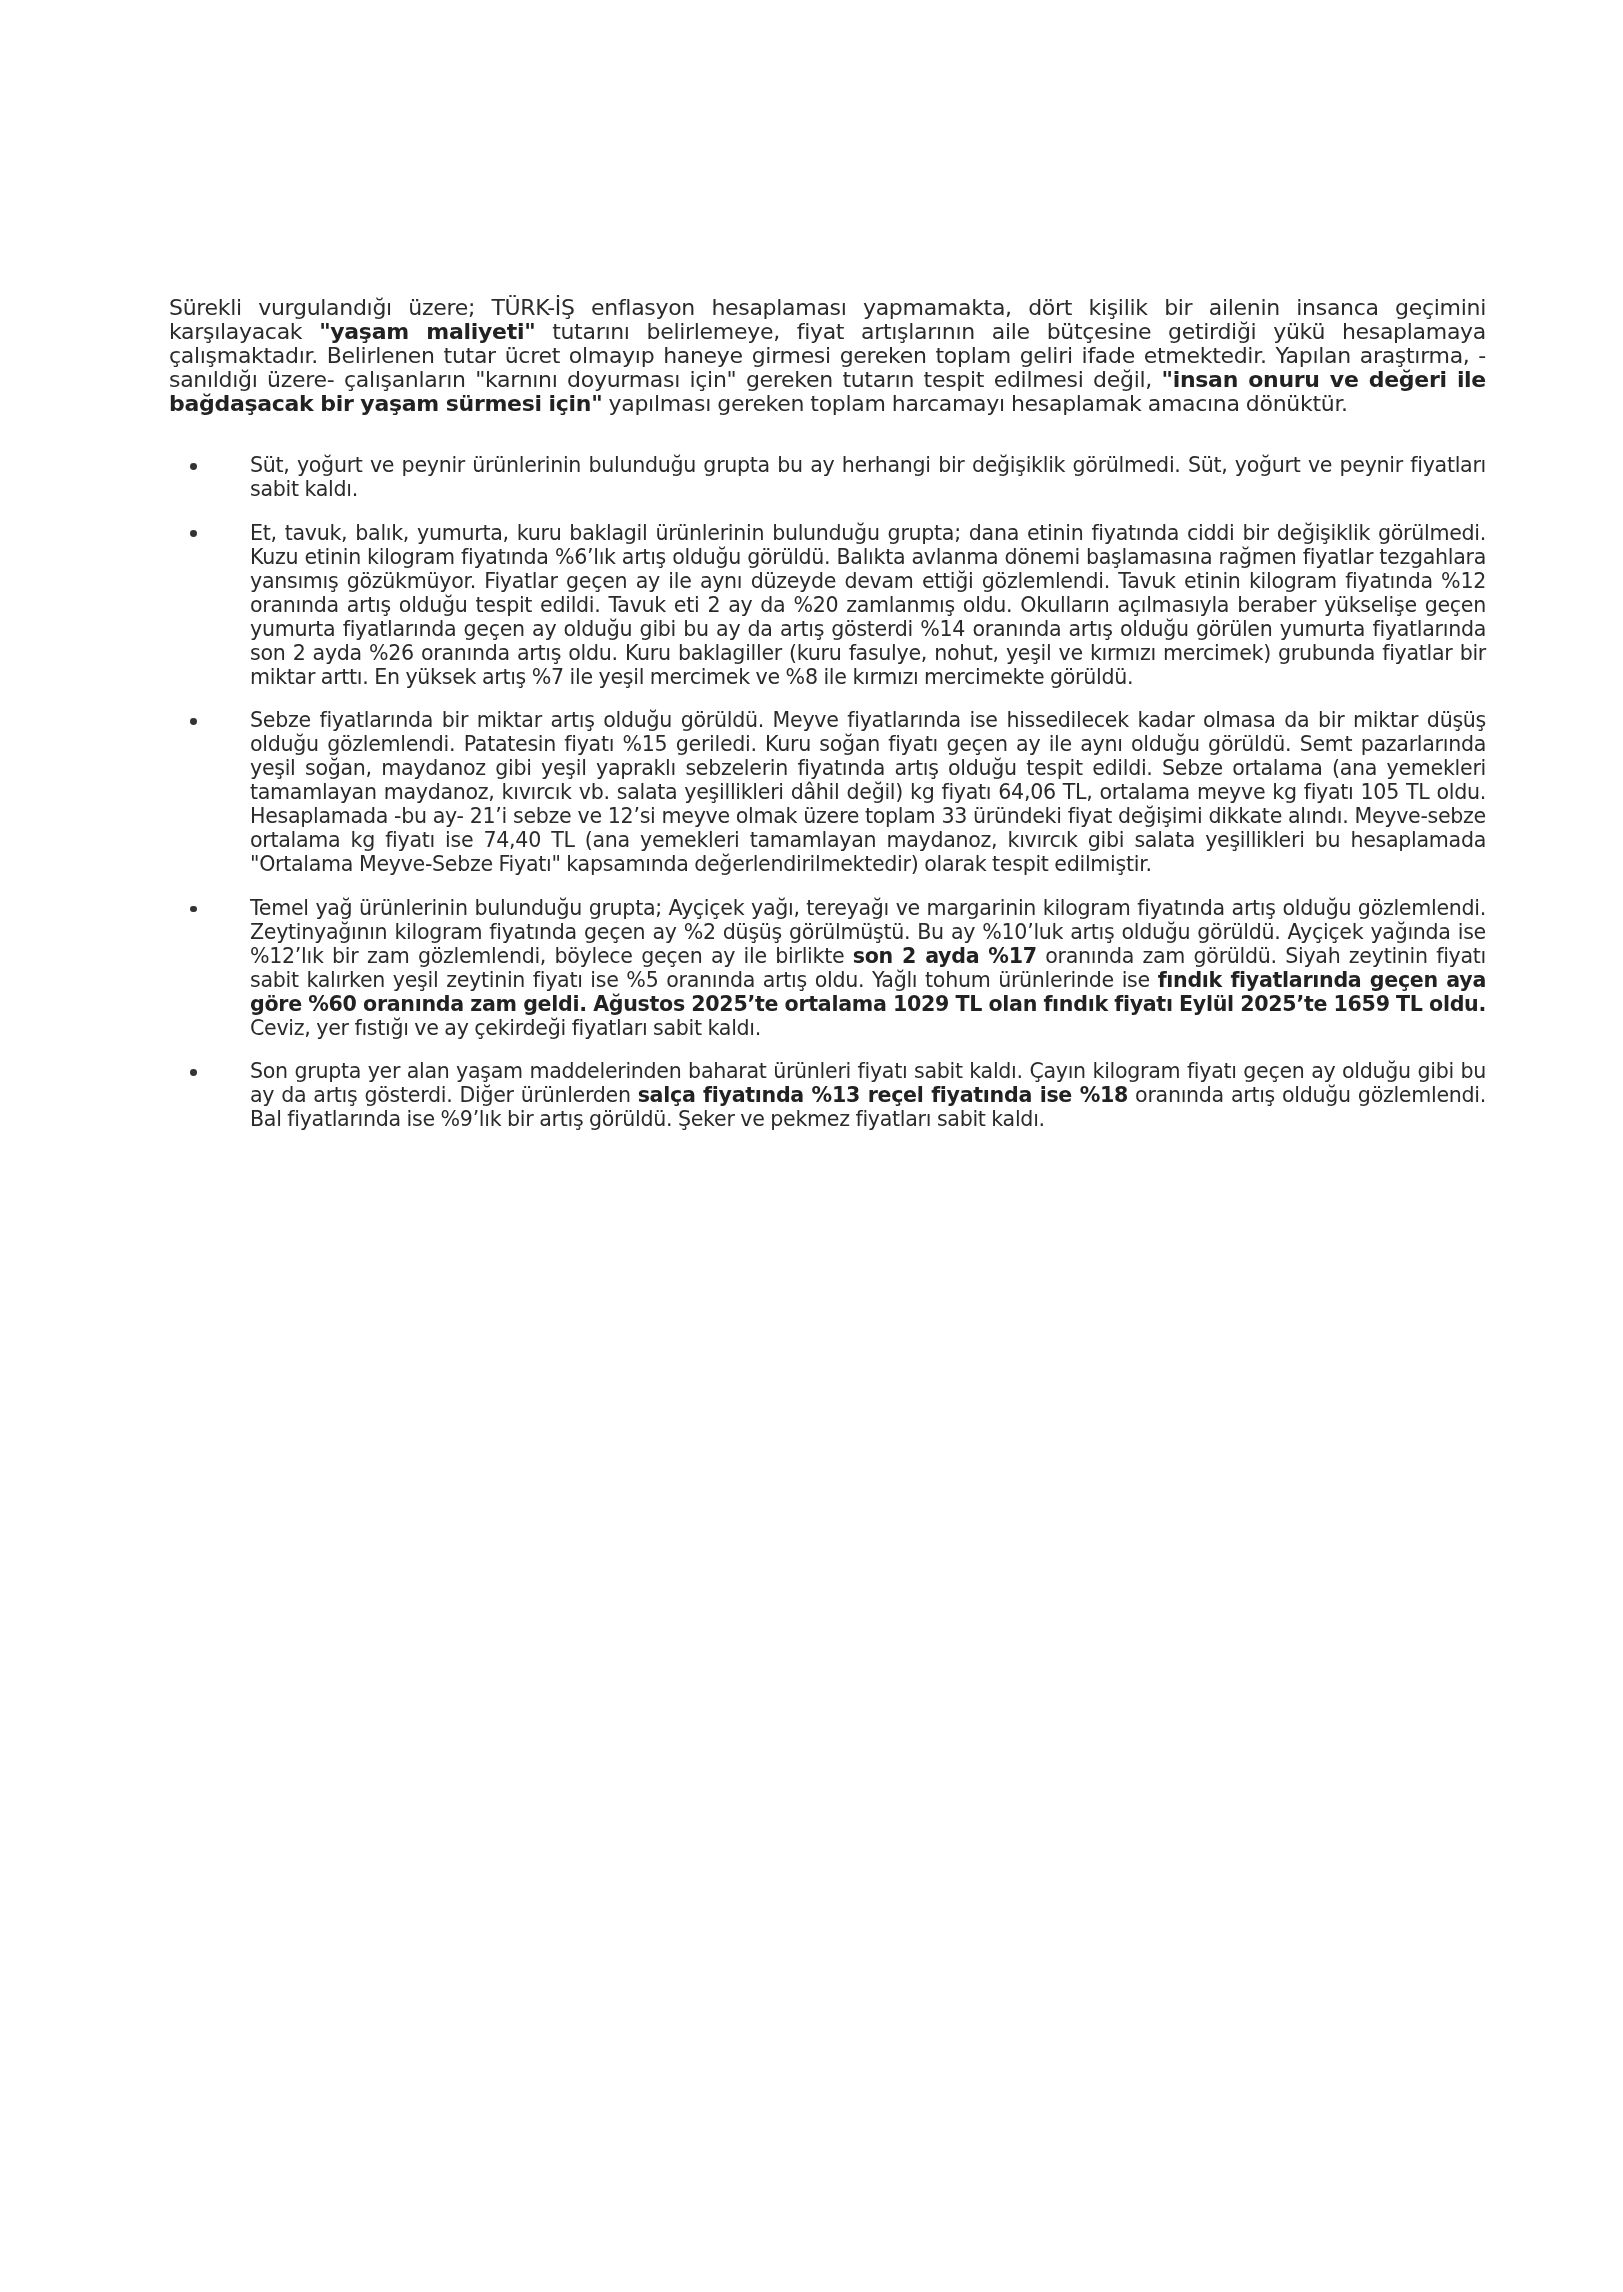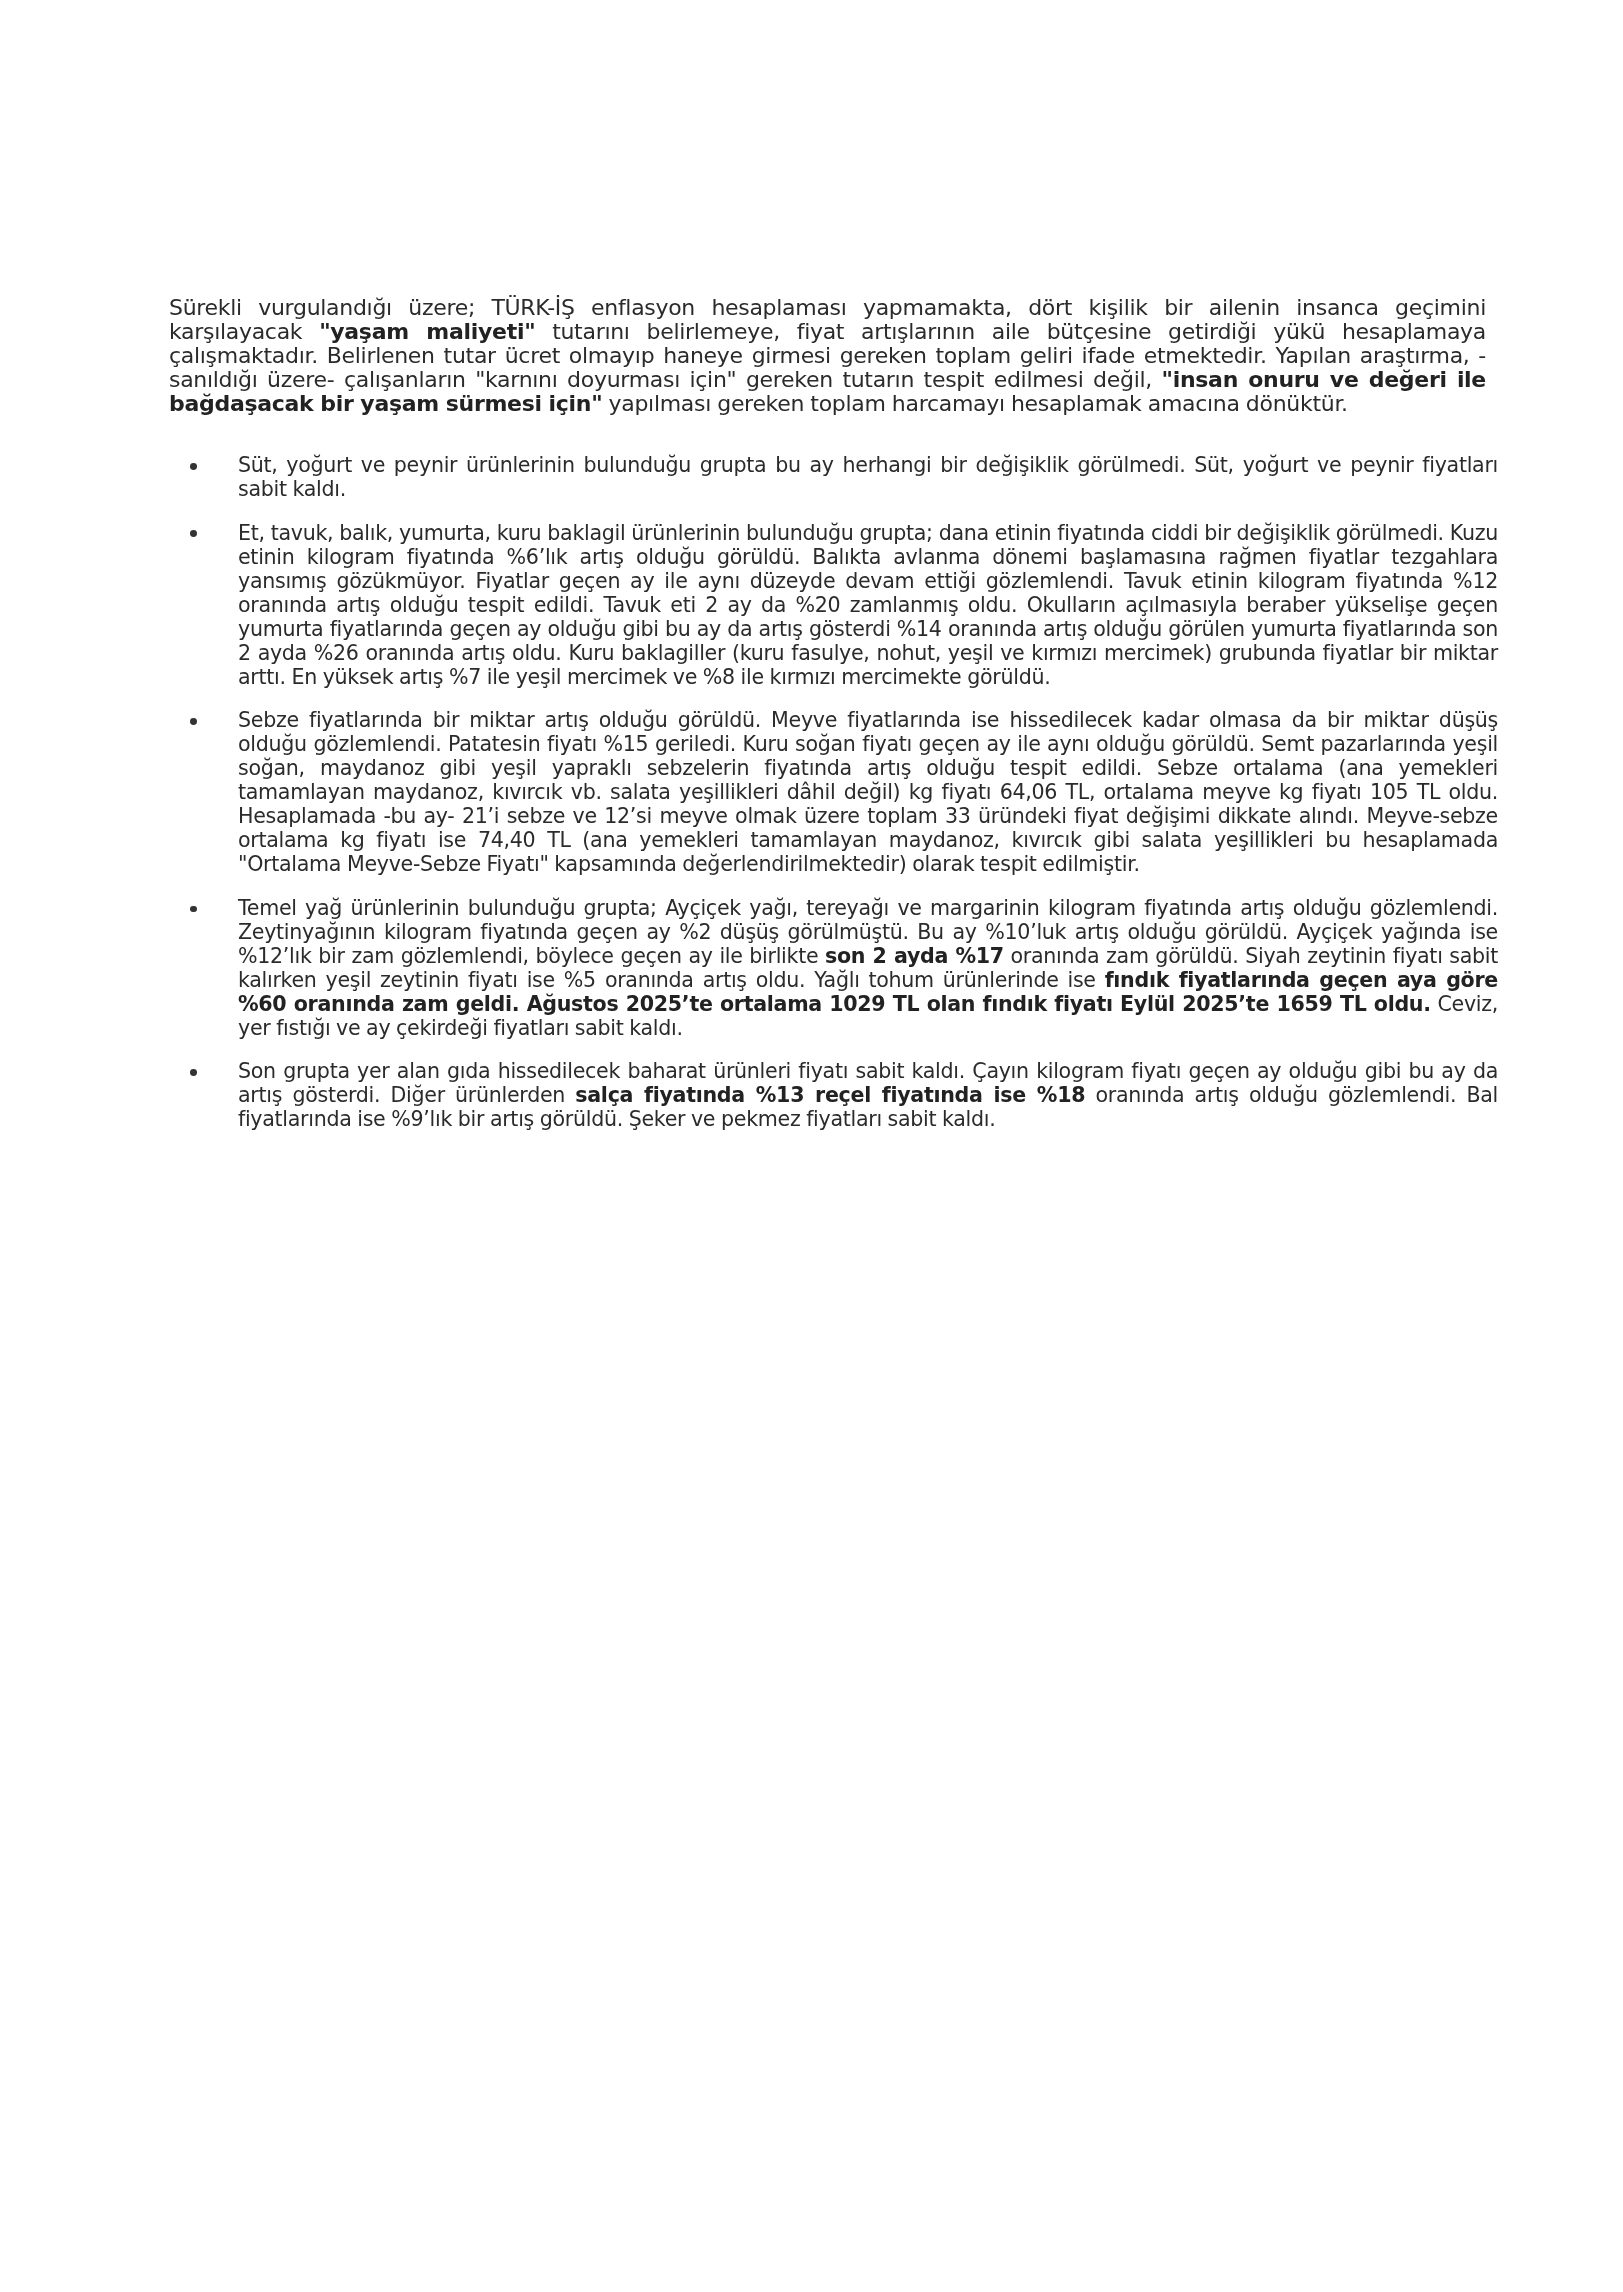--- a/index.html
+++ b/index.html
@@ -59,21 +59,21 @@
       top: 9.8px;
       width: 6.9px;
       height: 6.9px;
       border-radius: 50%;
       background: #333333;
     }
     .bullet-text {
       font-size: 20.6px;
       line-height: 24px;
       text-align: justify;
-      margin: 0;
+      margin: 12px;
       letter-spacing: -0.3px;
       word-spacing: -0.5px;
     }
   </style>
 </head>
 <body>
 
 <div class="page">
 
   <p class="para intro"><span>Sürekli vurgulandığı üzere; TÜRK-İŞ enflasyon hesaplaması yapmamakta, dört kişilik bir ailenin insanca geçimini karşılayacak </span><b>"yaşam maliyeti"</b><span> tutarını belirlemeye, fiyat artışlarının aile bütçesine getirdiği yükü hesaplamaya çalışmaktadır. Belirlenen tutar ücret olmayıp haneye girmesi gereken toplam geliri ifade etmektedir. Yapılan araştırma, -sanıldığı üzere- çalışanların "karnını doyurması için" gereken tutarın tespit edilmesi değil, </span><b>"insan onuru ve değeri ile bağdaşacak bir yaşam sürmesi için"</b><span> yapılması gereken toplam harcamayı hesaplamak amacına dönüktür.</span></p>
@@ -91,18 +91,18 @@
     <li class="bullet-item">
       <span class="bullet-dot"></span>
       <p class="bullet-text"><span>Sebze fiyatlarında bir miktar artış olduğu görüldü. Meyve fiyatlarında ise hissedilecek kadar olmasa da bir miktar düşüş olduğu gözlemlendi. Patatesin fiyatı %15 geriledi. Kuru soğan fiyatı geçen ay ile aynı olduğu görüldü. Semt pazarlarında yeşil soğan, maydanoz gibi yeşil yapraklı sebzelerin fiyatında artış olduğu tespit edildi. Sebze ortalama (ana yemekleri tamamlayan maydanoz, kıvırcık vb. salata yeşillikleri dâhil değil) kg fiyatı 64,06 TL, ortalama meyve kg fiyatı 105 TL oldu. Hesaplamada -bu ay- 21’i sebze ve 12’si meyve olmak üzere toplam 33 üründeki fiyat değişimi dikkate alındı. Meyve-sebze ortalama kg fiyatı ise 74,40 TL (ana yemekleri tamamlayan maydanoz, kıvırcık gibi salata yeşillikleri bu hesaplamada "Ortalama Meyve-Sebze Fiyatı" kapsamında değerlendirilmektedir) olarak tespit edilmiştir.</span></p>
     </li>
     <li class="bullet-item">
       <span class="bullet-dot"></span>
       <p class="bullet-text"><span>Temel yağ ürünlerinin bulunduğu grupta; Ayçiçek yağı, tereyağı ve margarinin kilogram fiyatında artış olduğu gözlemlendi. Zeytinyağının kilogram fiyatında geçen ay %2 düşüş görülmüştü. Bu ay %10’luk artış olduğu görüldü. Ayçiçek yağında ise %12’lık bir zam gözlemlendi, böylece geçen ay ile birlikte </span><b>son 2 ayda %17</b><span> oranında zam görüldü. Siyah zeytinin fiyatı sabit kalırken yeşil zeytinin fiyatı ise %5 oranında artış oldu. Yağlı tohum ürünlerinde ise </span><b>fındık fiyatlarında geçen aya göre %60 oranında zam geldi. Ağustos 2025’te ortalama 1029 TL olan fındık fiyatı Eylül 2025’te 1659 TL oldu.</b><span> Ceviz, yer fıstığı ve ay çekirdeği fiyatları sabit kaldı.</span></p>
     </li>
     <li class="bullet-item">
       <span class="bullet-dot"></span>
-      <p class="bullet-text"><span>Son grupta yer alan gıda hissedilecek baharat ürünleri fiyatı sabit kaldı. Çayın kilogram fiyatı geçen ay olduğu gibi bu ay da artış gösterdi. Diğer ürünlerden </span><b>salça fiyatında %13 reçel fiyatında ise %18</b><span> oranında artış olduğu gözlemlendi. Bal fiyatlarında ise %9’lık bir artış görüldü. Şeker ve pekmez fiyatları sabit kaldı.</span></p>
+      <p class="bullet-text"><span>Son grupta yer alan yaşam maddelerinden baharat ürünleri fiyatı sabit kaldı. Çayın kilogram fiyatı geçen ay olduğu gibi bu ay da artış gösterdi. Diğer ürünlerden </span><b>salça fiyatında %13 reçel fiyatında ise %18</b><span> oranında artış olduğu gözlemlendi. Bal fiyatlarında ise %9’lık bir artış görüldü. Şeker ve pekmez fiyatları sabit kaldı.</span></p>
     </li>
   </ul>
 
 </div>
 
 
 </body></html>

